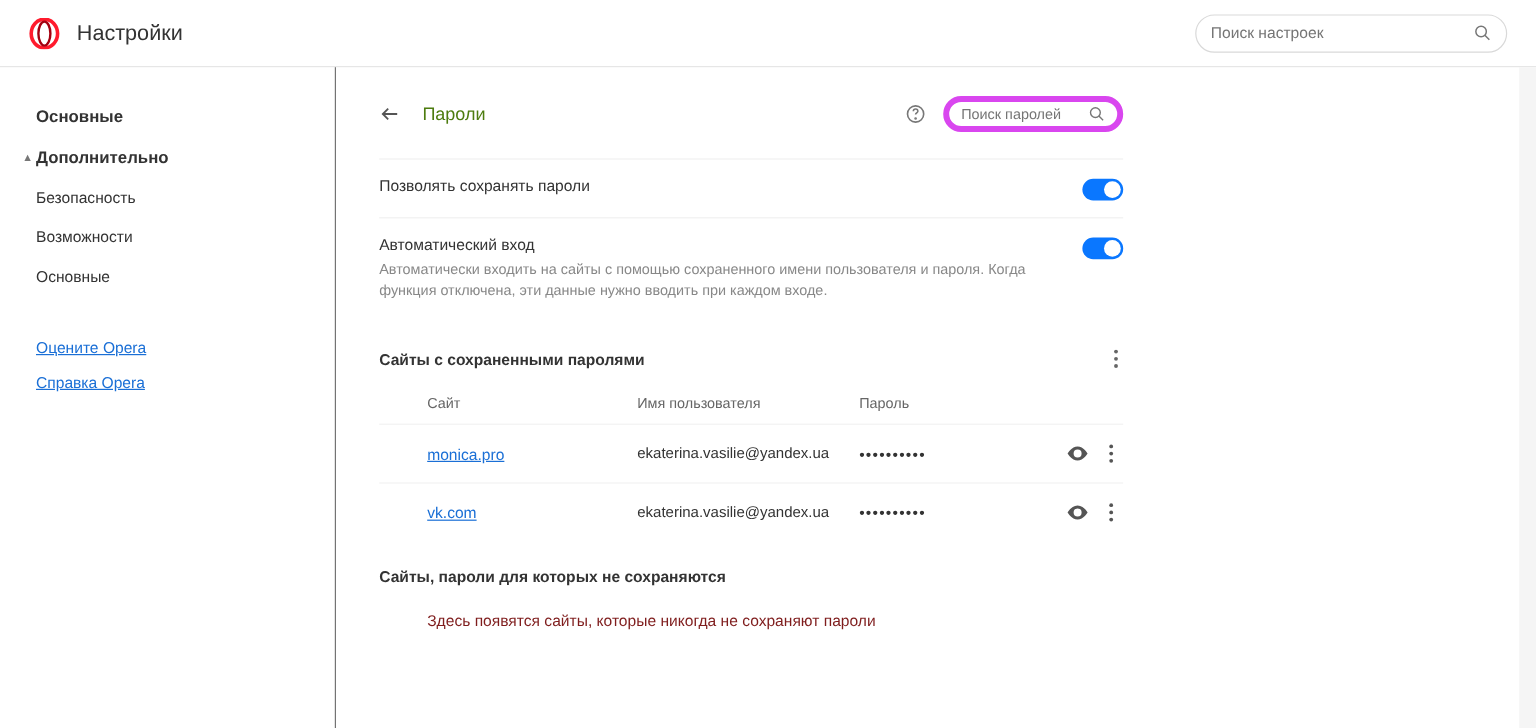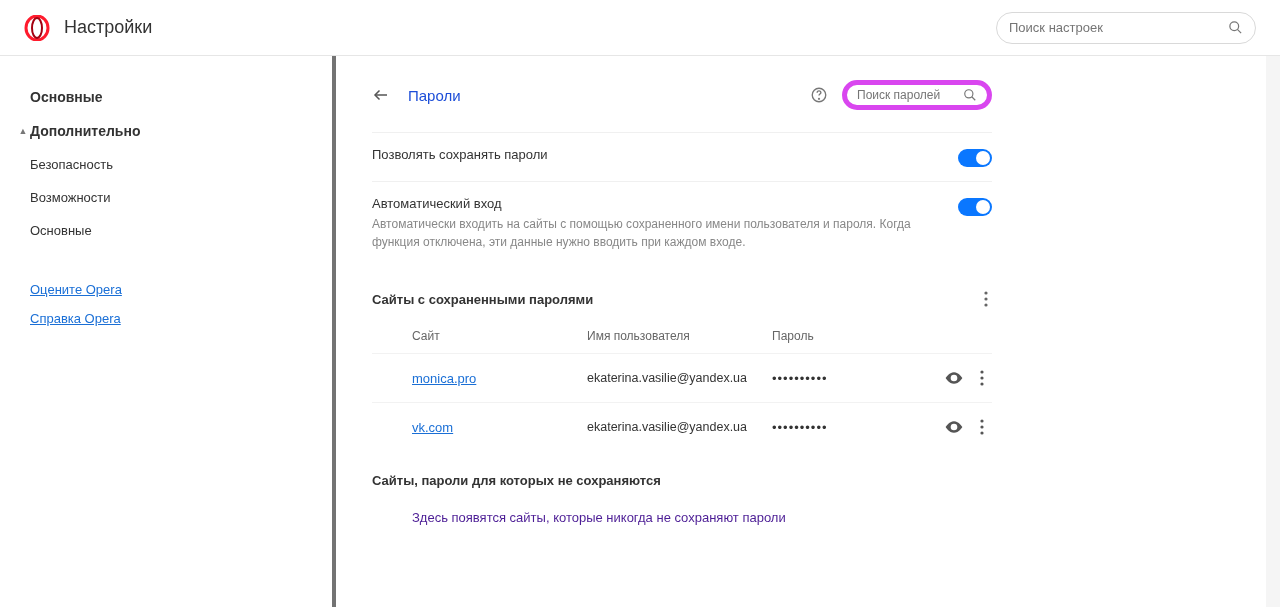--- a/index.html
+++ b/index.html
@@ -5,33 +5,33 @@
 * { box-sizing: border-box; margin: 0; padding: 0; }
 body { font-family: -apple-system, BlinkMacSystemFont, "Segoe UI", Arial, sans-serif; font-size: 13px; color: #333; background: #fff; width: 1280px; height: 607px; overflow: hidden; }
 .topbar { height: 56px; border-bottom: 1px solid #e6e6e6; display: flex; align-items: center; padding: 0 24px; }
 .logo { width: 26px; height: 26px; margin-right: 14px; }
 .app-title { font-size: 18px; color: #333; font-weight: 400; }
 .topbar-spacer { flex: 1; }
 .top-search { width: 260px; height: 32px; border: 1px solid #d9d9d9; border-radius: 16px; display: flex; align-items: center; padding: 0 12px; }
 .top-search input { border: none; outline: none; flex: 1; font-size: 13px; background: transparent; }
 .search-icon-top { color: #777; }
 .body-wrap { display: flex; height: calc(100% - 56px); }
-.sidebar { width: 336px; border-right: 4px solid #737373; padding: 24px 0 0 30px; }
+.sidebar { width: 280px; border-right: 1px solid #737373; padding: 24px 0 0 30px; }
 .side-item { padding: 9px 0; font-size: 13px; color: #333; cursor: pointer; display: flex; align-items: center; }
 .side-item.bold { font-weight: 600; font-size: 14px; }
 .side-item.adv { font-weight: 600; font-size: 14px; margin-left: -14px; }
 .side-item.adv .chev { width: 14px; display: inline-block; text-align: center; color: #777; font-size: 9px; }
 .side-link { padding: 7px 0; }
 .side-link a { color: #1a6fd6; text-decoration: underline; font-size: 13px; }
 .side-gap { height: 28px; }
 .main { flex: 1; padding: 24px 60px 24px 36px; overflow-y: auto; }
 .main-inner { max-width: 620px; }
 .crumb-row { display: flex; align-items: center; margin-bottom: 22px; }
 .back-arrow { color: #555; margin-right: 18px; cursor: pointer; }
-.crumb-title { font-size: 15px; font-weight: 400; color: #1d4ed8; }
+.crumb-title { font-size: 15px; font-weight: 400; color: #4d7c0f; }
 .crumb-spacer { flex: 1; }
 .help-icon { color: #777; margin-right: 14px; cursor: pointer; }
 .pw-search { height: 30px; border: 5px solid #d946ef; border-radius: 15px; display: flex; align-items: center; padding: 0 10px; width: 150px; }
 .pw-search input { border: none; outline: none; flex: 1; font-size: 12px; background: transparent; width: 100%; }
 .setting-row { display: flex; align-items: flex-start; padding: 14px 0; border-top: 1px solid #f0f0f0; }
 .setting-row:first-of-type { border-top: none; }
 .setting-text { flex: 1; padding-right: 20px; }
 .setting-title { font-size: 13px; color: #333; }
 .setting-desc { font-size: 12px; color: #888; margin-top: 4px; line-height: 1.5; }
 .toggle { width: 34px; height: 18px; background: #0a77ff; border-radius: 9px; position: relative; cursor: pointer; margin-top: 2px; }
@@ -43,21 +43,21 @@
 .table-head { display: flex; padding: 12px 0 10px 40px; font-size: 12px; color: #666; }
 .col-site { width: 175px; }
 .col-user { width: 185px; }
 .col-pass { flex: 1; }
 .pw-row { display: flex; align-items: center; padding: 14px 0 14px 40px; border-top: 1px solid #f2f2f2; font-size: 13px; }
 .pw-site a { color: #1a6fd6; text-decoration: underline; }
 .pw-user { color: #333; font-size: 12.5px; }
 .pw-pass { color: #333; letter-spacing: 1px; }
 .pw-actions { display: flex; align-items: center; gap: 16px; padding-right: 8px; }
 .eye-icon, .row-more { color: #555; cursor: pointer; }
-.empty-text { padding: 16px 0 16px 40px; color: #4c1d95; font-size: 13px; }
+.empty-text { padding: 16px 0 16px 40px; color: #7f1d1d; font-size: 13px; }
 .right-edge { width: 14px; background: #f5f5f5; }
 svg { display: block; }
 </style>
 </head>
 <body>
 
 <div class="topbar">
   <span class="logo">
     <svg width="26" height="26" viewBox="0 0 26 26">
         <ellipse cx="13" cy="13" rx="11" ry="12" fill="none" stroke="#ff1b2d" stroke-width="3"></ellipse>

